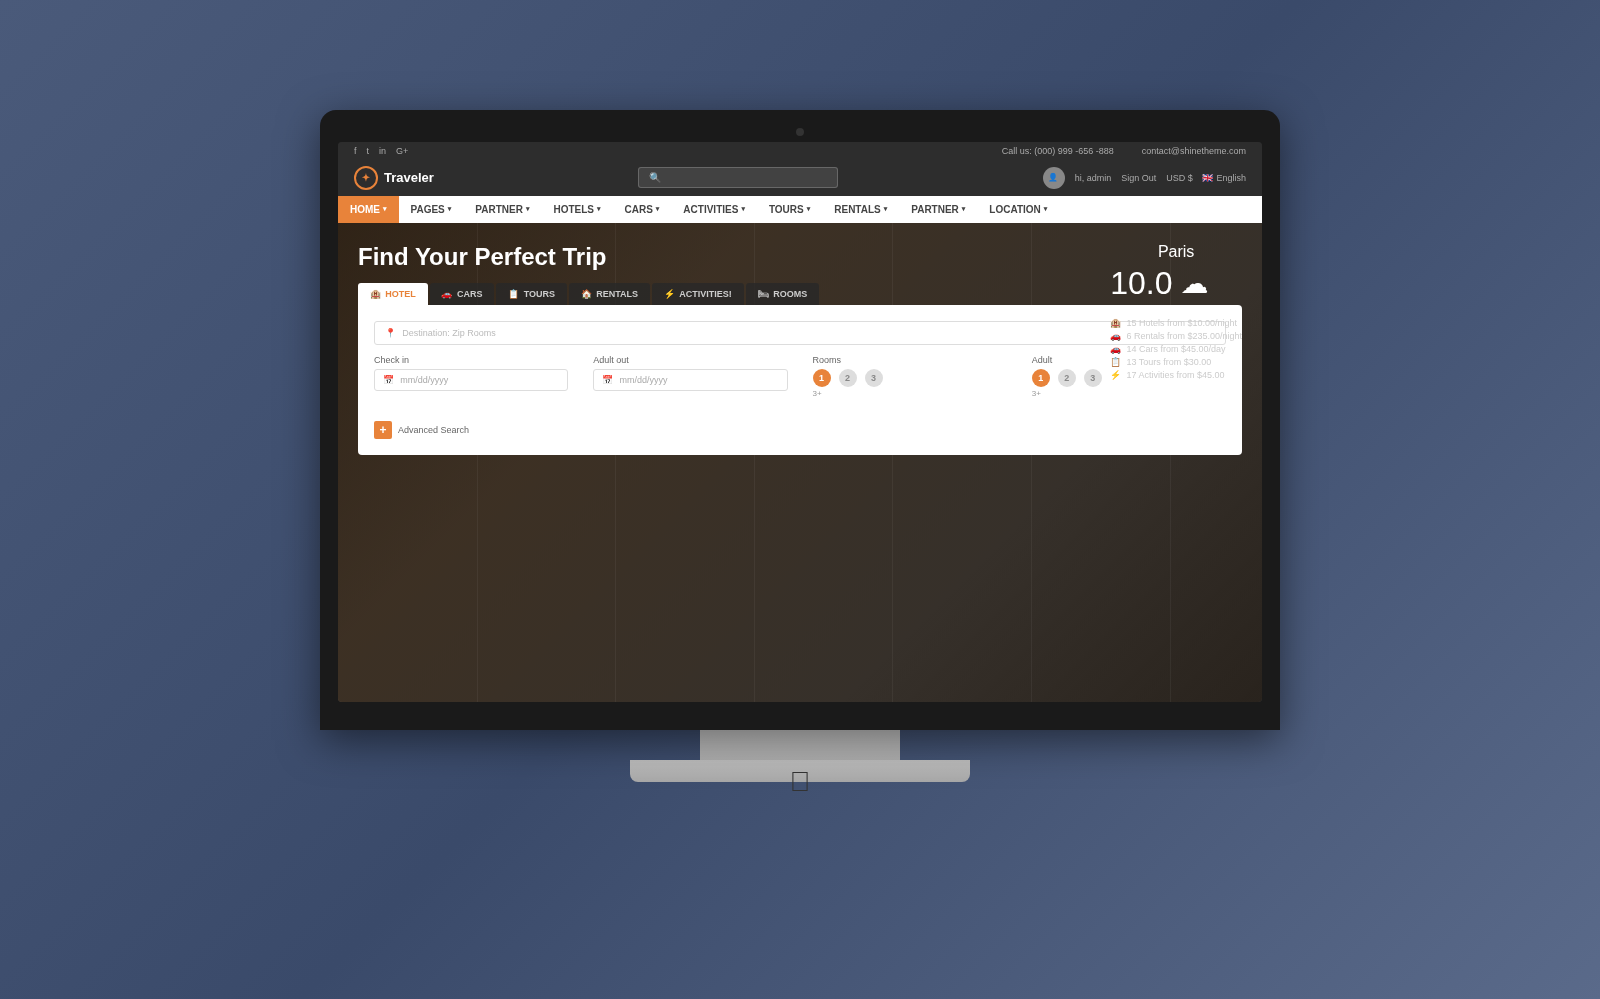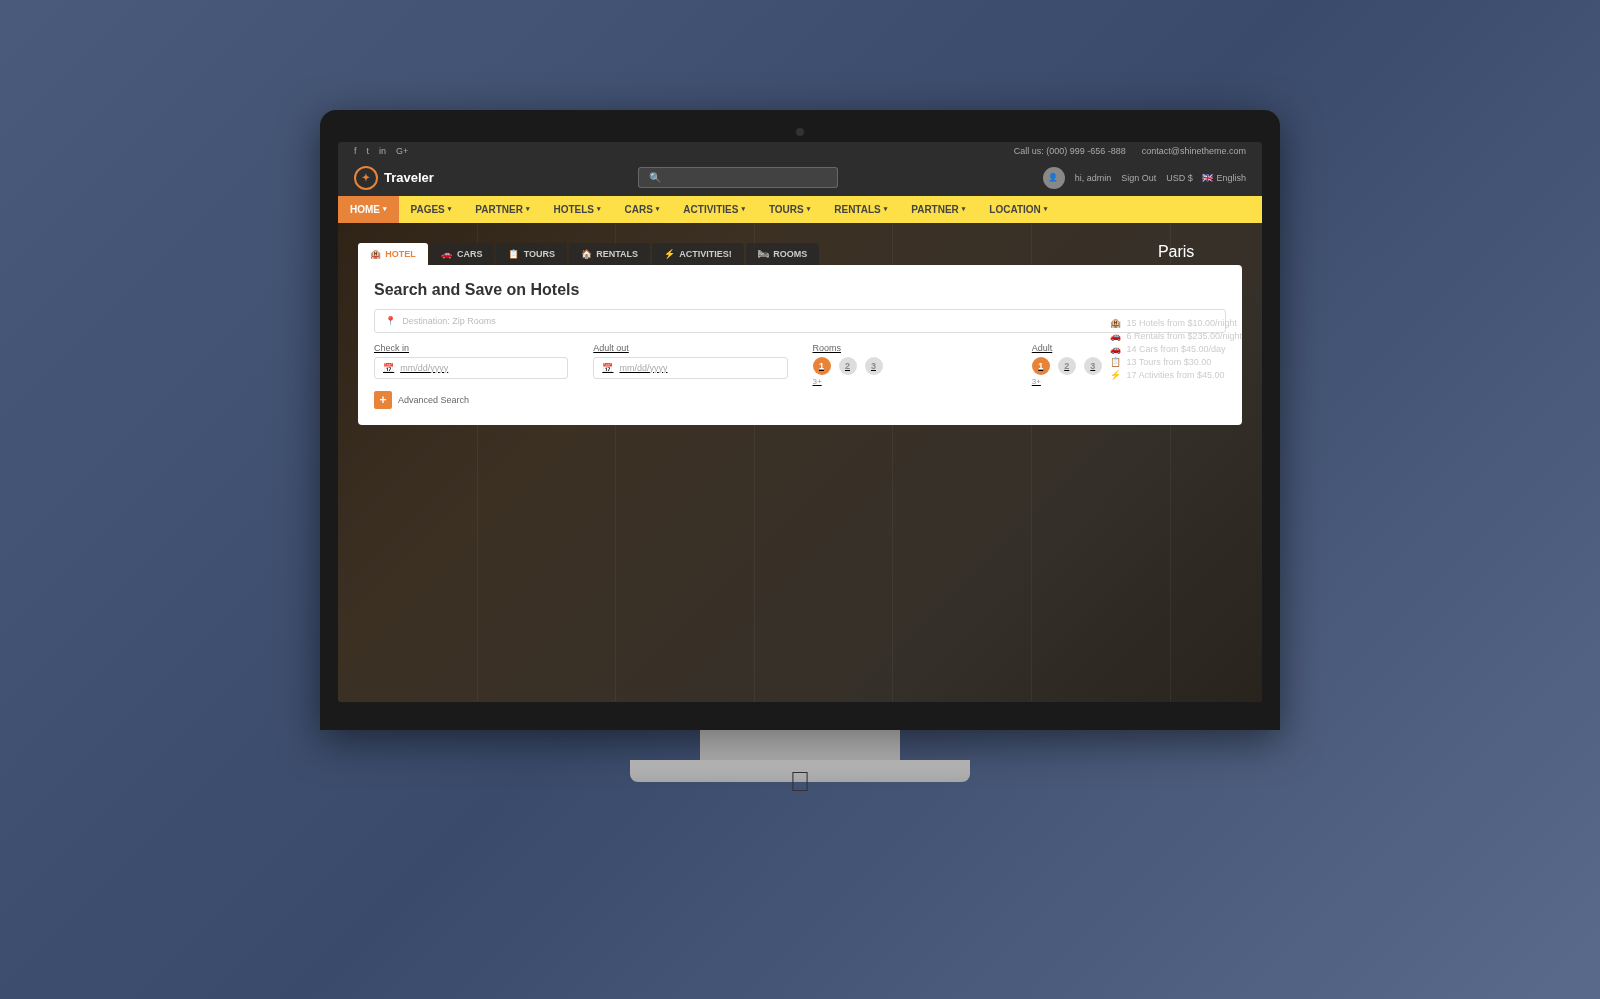--- a/index.html
+++ b/index.html
@@ -92,21 +92,21 @@
       font-size: 9px;
     }
 
     .top-bar-left {
       display: flex;
       gap: 10px;
     }
 
     .top-bar-right {
       display: flex;
-      gap: 16px;
+      gap: 28px;
       align-items: flex-end;
     }
 
     .social-icon {
       color: #aaa;
       font-size: 9px;
     }
 
     
     .header {
@@ -167,21 +167,21 @@
       overflow: hidden;
       display: flex;
       align-items: center;
       justify-content: center;
       color: white;
       font-size: 8px;
     }
 
     
     .nav {
-      background: #fde047;
+      background: #ffffff;
       display: flex;
       align-items: center;
     }
 
     .nav-item {
       padding: 8px 12px;
       font-size: 10px;
       font-weight: bold;
       color: #444;
       display: flex;
@@ -279,22 +279,21 @@
       width: 100%;
       display: flex;
       align-items: center;
       gap: 6px;
       margin-bottom: 10px;
     }
 
     .form-row {
       display: flex;
       gap: 25px;
-      margin-bottom: 5px;
-      text-decoration: underline;
+      margin-bottom: 23px;
     }
 
     .form-group {
       flex: 1;
     }
 
     .date-input {
       border: 1px solid #ddd;
       border-radius: 3px;
       padding: 5px 8px;
@@ -509,20 +508,21 @@
         <div class="hero">
 
           <div class="vlines" style="left:15%"></div>
           <div class="vlines" style="left:30%"></div>
           <div class="vlines" style="left:45%"></div>
           <div class="vlines" style="left:60%"></div>
           <div class="vlines" style="left:75%"></div>
           <div class="vlines" style="left:90%"></div>
 
           <div class="hero-content">
+            <h1 class="hero-title">Find Your Perfect Trip</h1>
 
             <div class="search-tabs">
               <div class="search-tab active">
                 <span>🏨</span>
                 <span>HOTEL</span>
               </div>
               <div class="search-tab">
                 <span>🚗</span>
                 <span>CARS</span>
               </div>
@@ -538,21 +538,20 @@
                 <span>⚡</span>
                 <span>ACTIVITIES!</span>
               </div>
               <div class="search-tab">
                 <span>🛏</span>
                 <span>ROOMS</span>
               </div>
             </div>
 
             <div class="search-form">
-              <div class="form-title">Search and Save on Hotels</div>
 
               <div class="form-input">
                 <span>📍</span>
                 <span style="color:#bbb">Destination: Zip Rooms</span>
               </div>
 
               <div class="form-row">
                 <div class="form-group">
                   <div class="form-label">Check in</div>
                   <div class="date-input">

